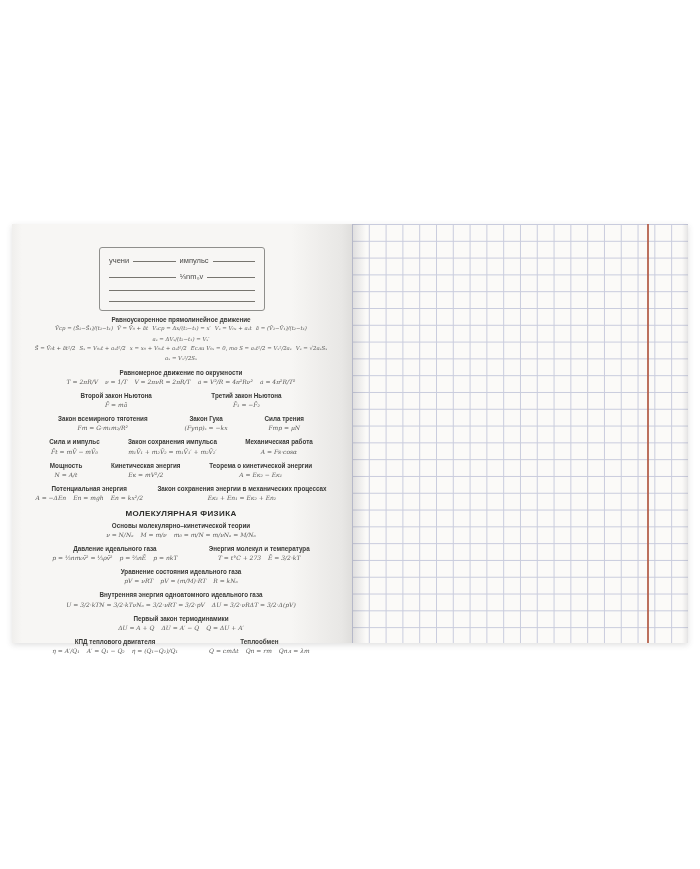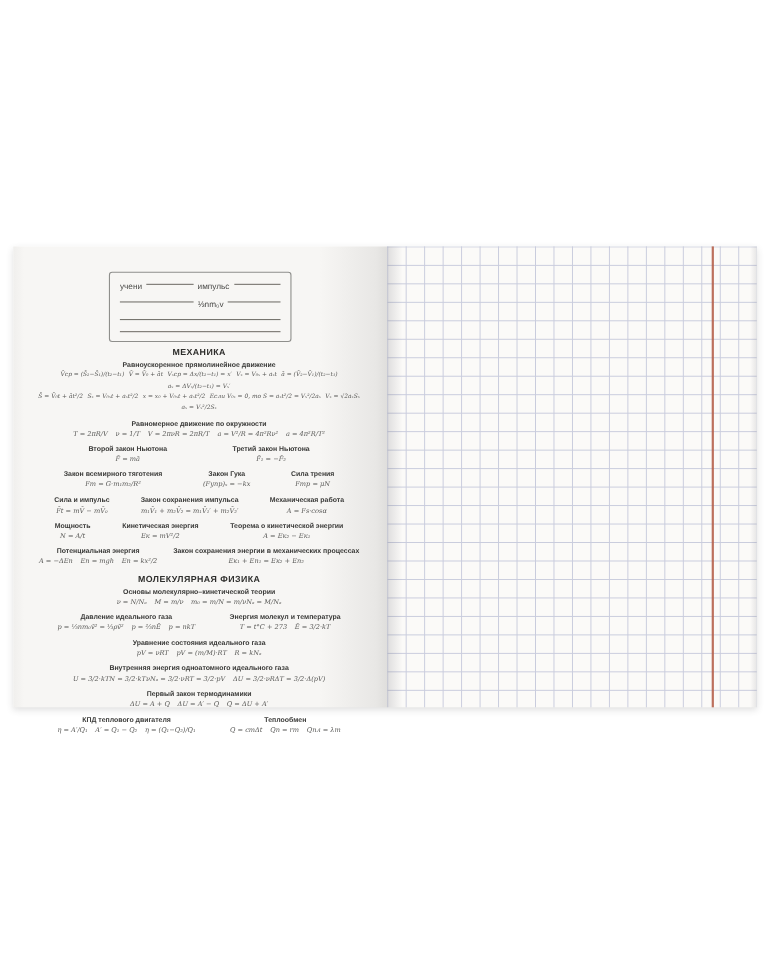--- a/index.html
+++ b/index.html
@@ -17,21 +17,21 @@
   .left-page{
     width:340px;height:100%;position:relative;box-sizing:border-box;
     background:linear-gradient(90deg,#f0efed 0px,#f7f6f4 10px,#f7f6f4 82%,#e8e7e5 97%,#dfdedc 100%);
   }
   .label-box{
     position:absolute;left:87px;top:23px;width:166px;height:64px;
     box-sizing:border-box;border:1px solid #8f8f8c;border-radius:3px;
     padding:9px 9px 8px 9px;
     display:flex;flex-direction:column;justify-content:space-between;
   }
-  .lb-row{display:flex;align-items:flex-start;gap:4px;font-size:7.5px;color:#4a4a48;line-height:1;}
+  .lb-row{display:flex;align-items:center;gap:4px;font-size:7.5px;color:#4a4a48;line-height:1;}
   .lb-text{white-space:nowrap;}
   .lb-line{flex:1;border-bottom:1px solid #77756f;height:1px;min-width:10px;}
   .lb-line.wide{flex:1.4;}
   .content{
     position:absolute;left:15px;right:17px;top:0;padding-top:92px;
   }
   .section-title{
     font-weight:bold;font-size:8px;letter-spacing:0.4px;color:#2d2d2b;
     text-align:center;margin:0 0 4px 0;
   }
@@ -96,21 +96,20 @@
       </div>
       <div class="lb-row">
         <span class="lb-line"></span>
       </div>
       <div class="lb-row">
         <span class="lb-line"></span>
       </div>
     </div>
 
     <div class="content">
-      <div class="section-title">МЕХАНИКА</div>
       <div>
           <div class="frow">
             <div class="fgroup">
               <div class="fheading">Равноускоренное прямолинейное движение</div>
               <div class="fline dense">
                 <span class="formula">V̄ср = (S̄₂−S̄₁)/(t₂−t₁)</span>
                 <span class="formula">V̄ = V̄₀ + āt</span>
                 <span class="formula">Vₓср = Δx/(t₂−t₁) = x′</span>
                 <span class="formula">Vₓ = V₀ₓ + aₓt</span>
                 <span class="formula">ā = (V̄₂−V̄₁)/(t₂−t₁)</span>

